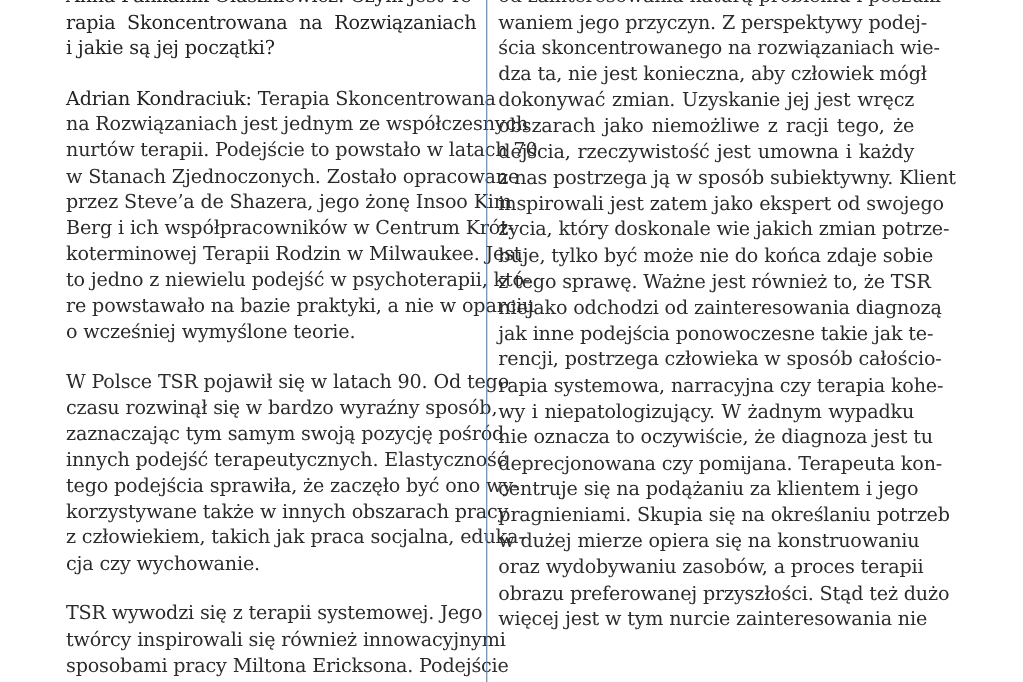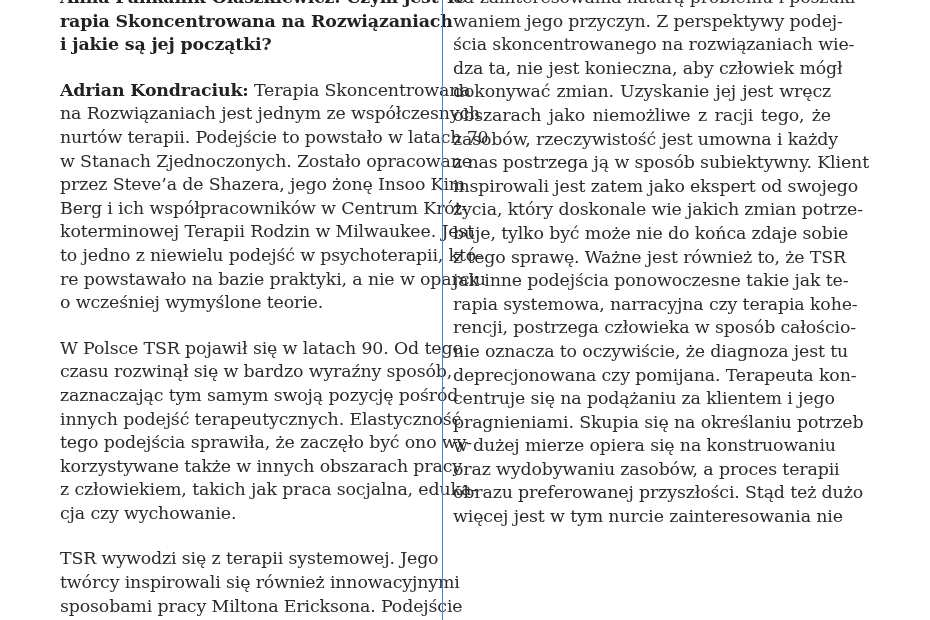--- a/index.html
+++ b/index.html
@@ -49,21 +49,21 @@
     white-space: nowrap;
     text-align: justify;
     text-align-last: justify;
     height: 23.6px;
     overflow: visible;
   }
   .line.last {
     text-align-last: left;
   }
   .bold {
-    font-weight: bold;
+    font-weight: normal;
     color: #222222;
   }
   .para-gap {
     height: 22px;
   }
 </style>
 </head>
 <body>
 
 <div class="page">
@@ -114,29 +114,31 @@
   <div class="divider"></div>
 
   <div class="col col-right">
     <div>
       <span class="line">od zainteresowania naturą problemu i poszuki-</span>
       <span class="line">waniem jego przyczyn. Z perspektywy podej-</span>
       <span class="line">ścia skoncentrowanego na rozwiązaniach wie-</span>
       <span class="line">dza ta, nie jest konieczna, aby człowiek mógł</span>
       <span class="line">dokonywać zmian. Uzyskanie jej jest wręcz</span>
       <span class="line">obszarach jako niemożliwe z racji tego, że</span>
-      <span class="line">zasobów, rzeczywistość jest umowna i każdy</span>
+      <span class="line">dejścia, rzeczywistość jest umowna i każdy</span>
       <span class="line">z nas postrzega ją w sposób subiektywny. Klient</span>
       <span class="line">inspirowali jest zatem jako ekspert od swojego</span>
       <span class="line">życia, który doskonale wie jakich zmian potrze-</span>
       <span class="line">buje, tylko być może nie do końca zdaje sobie</span>
       <span class="line">z tego sprawę. Ważne jest również to, że TSR</span>
+      <span class="line">niejako odchodzi od zainteresowania diagnozą</span>
       <span class="line">jak inne podejścia ponowoczesne takie jak te-</span>
+      <span class="line">rencji, postrzega człowieka w sposób całościo-</span>
       <span class="line">rapia systemowa, narracyjna czy terapia kohe-</span>
-      <span class="line">rencji, postrzega człowieka w sposób całościo-</span>
+      <span class="line">wy i niepatologizujący. W żadnym wypadku</span>
       <span class="line">nie oznacza to oczywiście, że diagnoza jest tu</span>
       <span class="line">deprecjonowana czy pomijana. Terapeuta kon-</span>
       <span class="line">centruje się na podążaniu za klientem i jego</span>
       <span class="line">pragnieniami. Skupia się na określaniu potrzeb</span>
       <span class="line">w dużej mierze opiera się na konstruowaniu</span>
       <span class="line">oraz wydobywaniu zasobów, a proces terapii</span>
       <span class="line">obrazu preferowanej przyszłości. Stąd też dużo</span>
       <span class="line">więcej jest w tym nurcie zainteresowania nie</span>
     </div>
   </div>

